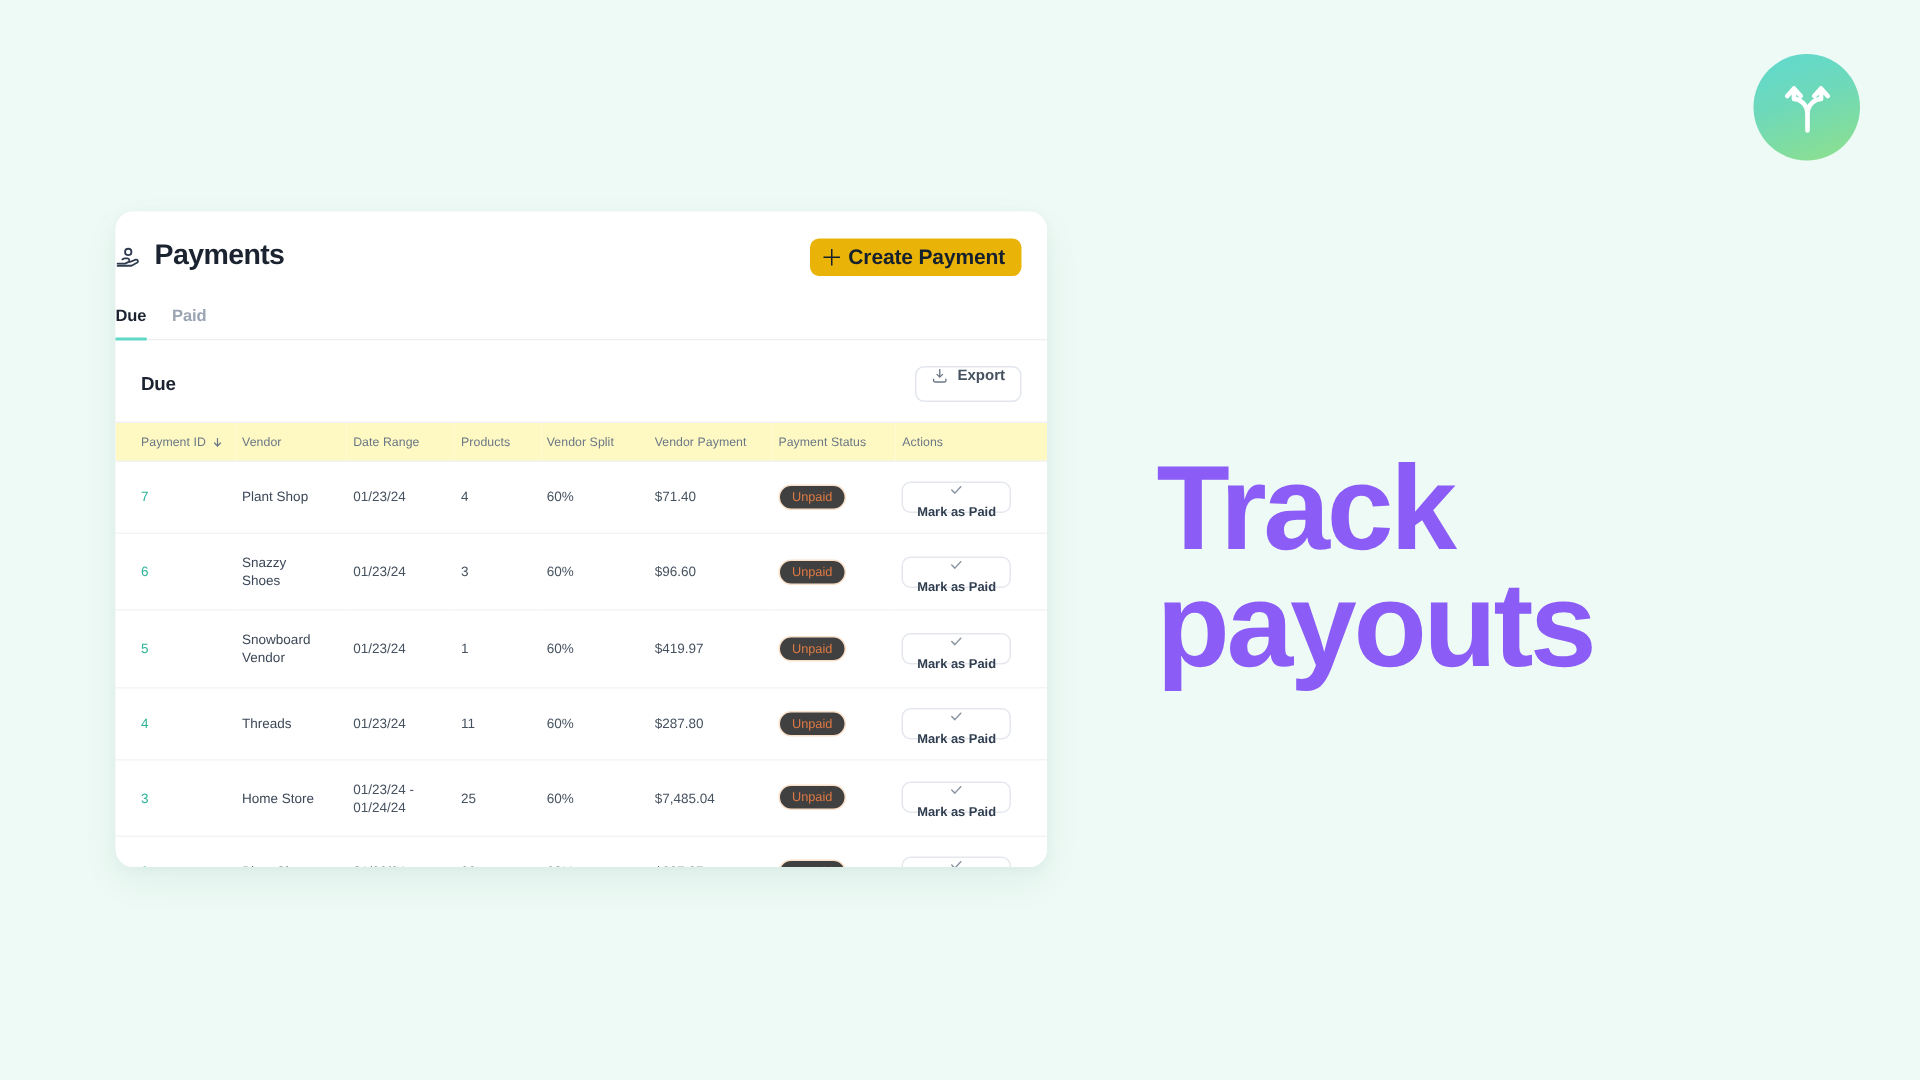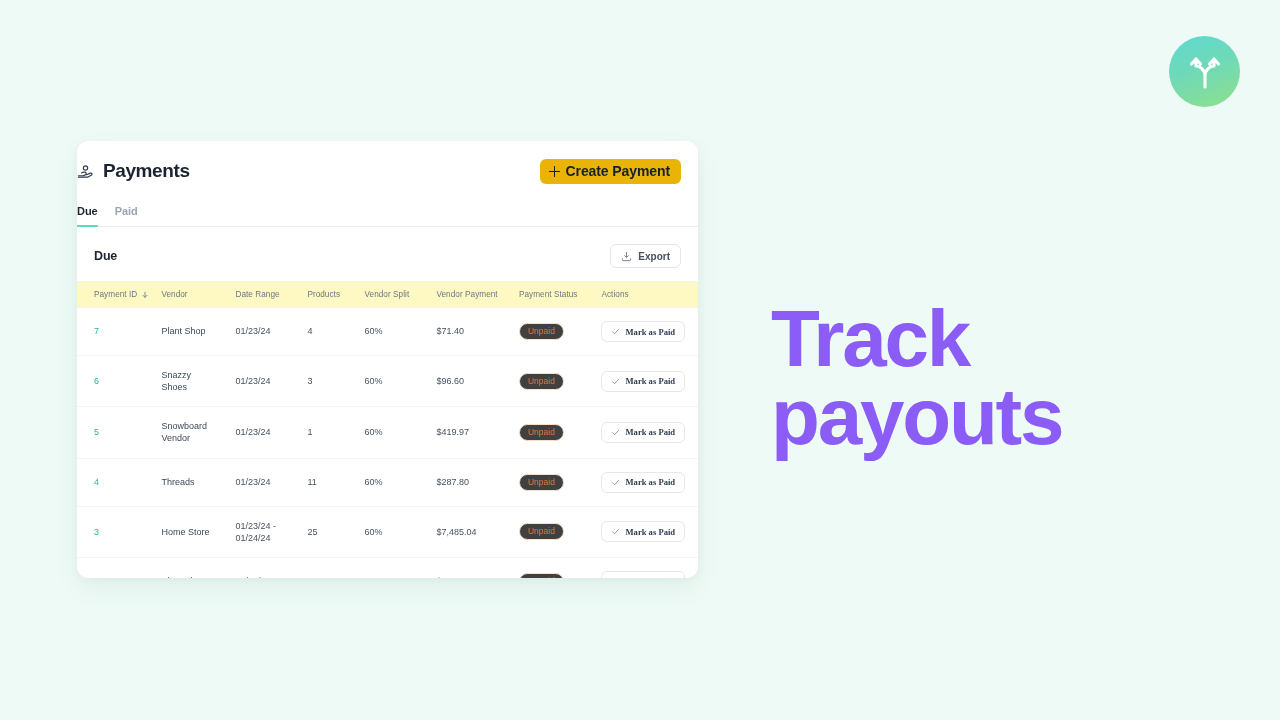--- a/index.html
+++ b/index.html
@@ -176,21 +176,21 @@
     background: #ffffff;
     border: 1px solid #e2e6ec;
     border-radius: 6px;
     height: 24px;
     padding: 0 10px;
     font-size: 10px;
     font-weight: bold;
     color: #46525f;
     font-family: inherit;
     display: flex;
-    align-items: center;
+    align-items: flex-start;
     gap: 6px;
     cursor: pointer;
   }
   .btn-export svg { display: block; }
 
   
   table {
     width: 100%;
     border-collapse: collapse;
     table-layout: fixed;
@@ -254,26 +254,27 @@
 
   .btn-mark {
     background: #ffffff;
     border: 1px solid #e4e8ed;
     border-radius: 6px;
     height: 21px;
     padding: 0 9px;
     font-size: 8.6px;
     font-weight: bold;
     color: #2f3d4f;
-    font-family: Liberation Serif, serif;
+    font-family: Liberation Sans, sans-serif;
     display: inline-flex;
     align-items: center;
     gap: 5px;
     cursor: pointer;
     white-space: nowrap;
+    flex-direction: column;
   }
   .chk { display: block; flex: 0 0 auto; }
 
   .vendor-2line { display: block; }
 </style>
 </head>
 <body>
 
 <div class="brand-logo">
   <span>

